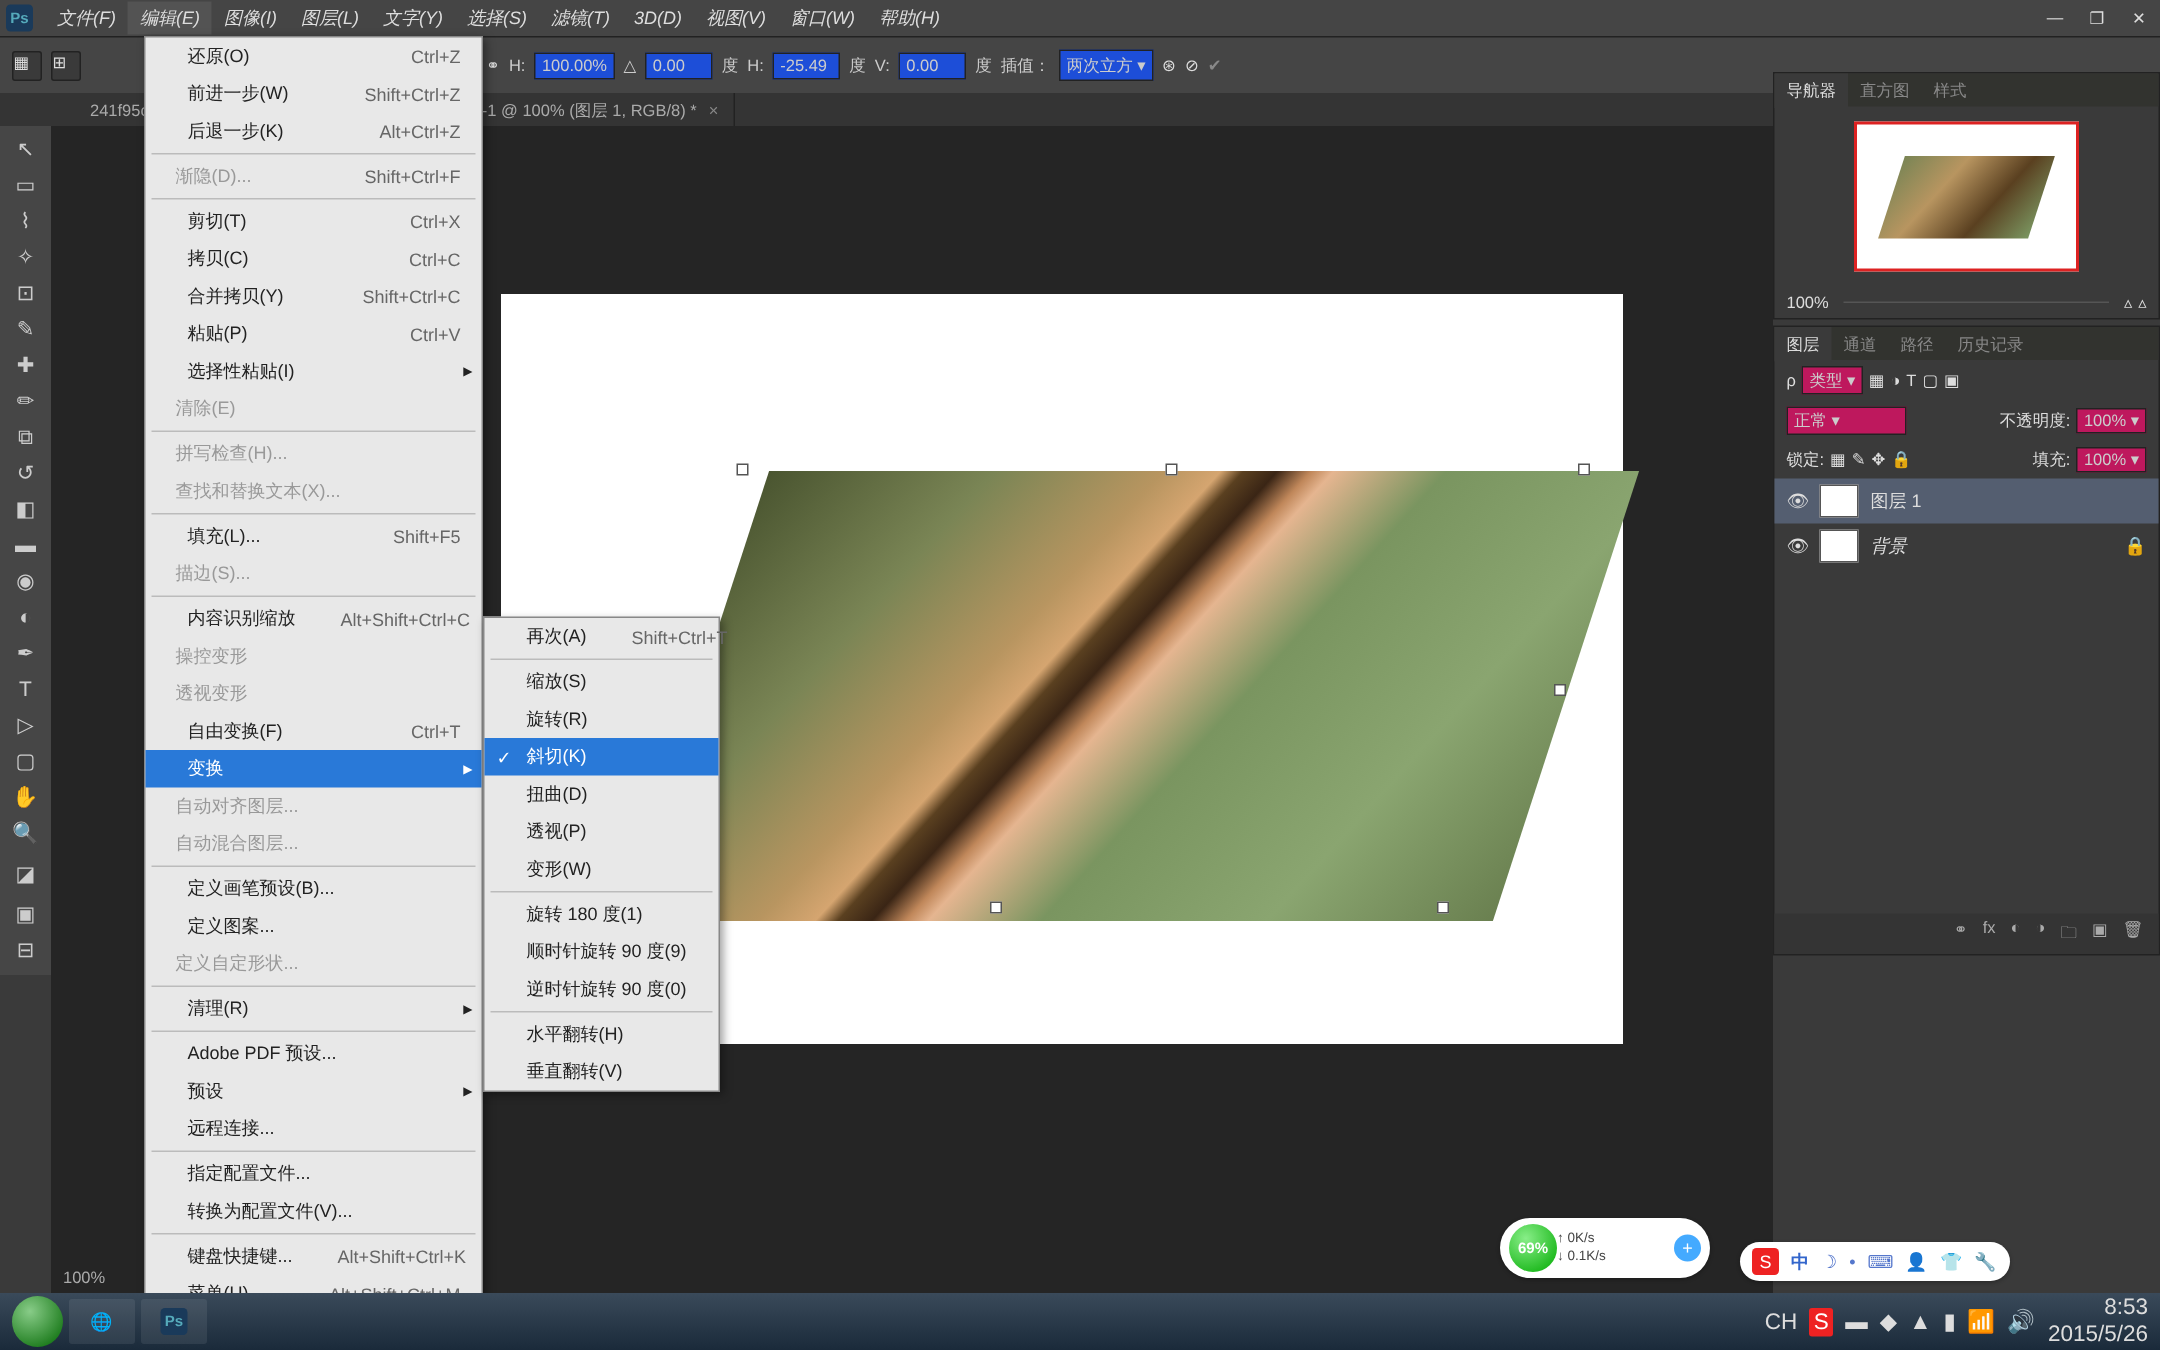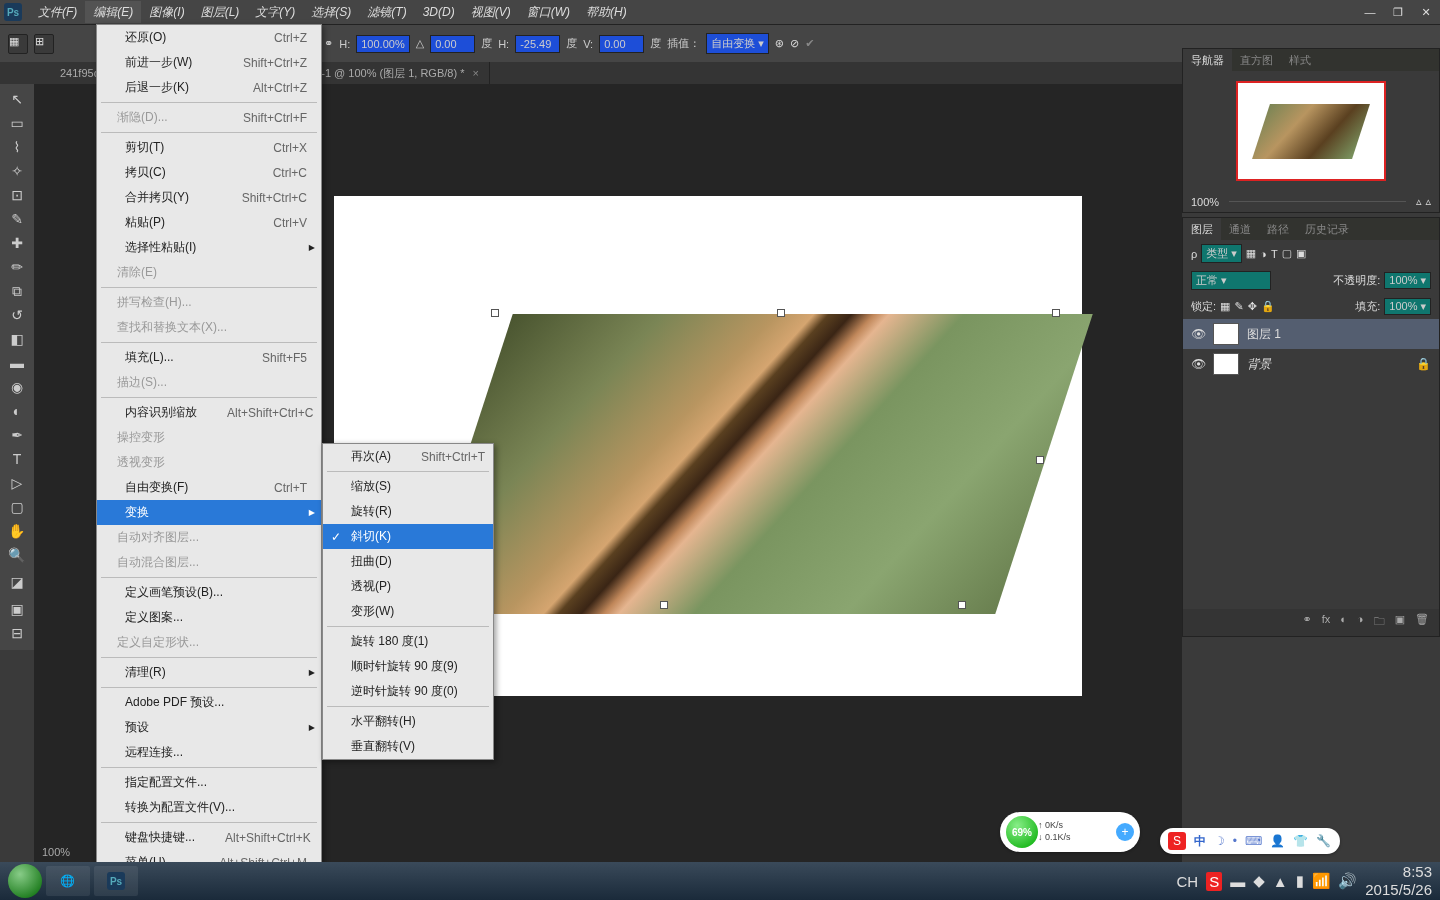--- a/index.html
+++ b/index.html
@@ -53,21 +53,21 @@
 .ptab.active { background: #3a3a3a; color: #ddd; }
 .nav-preview { height: 120px; padding: 10px; display: flex; justify-content: center; }
 .nav-img { width: 150px; height: 100px; border: 2px solid #d22; background: #fff; display: flex; align-items: center; justify-content: center; }
 .nav-skew { width: 100px; height: 55px; transform: skewX(-18deg); background: linear-gradient(120deg,#7a8555,#b89560,#5a4020,#7a9560); position: relative; }
 .layer-row { display: flex; align-items: center; padding: 4px 8px; height: 30px; gap: 8px; }
 .layer-row.sel { background: #545e70; }
 .eye { width: 14px; }
 .thumb { width: 26px; height: 22px; background: #fff; border: 1px solid #555; }
 .lock { margin-left: auto; }
 .panel-controls { padding: 4px 8px; display: flex; align-items: center; gap: 4px; font-size: 11px; }
-.panel-input { background: #0f766e; border: 1px solid #222; padding: 1px 4px; color: #ccc; }
+.panel-input { background: #be185d; border: 1px solid #222; padding: 1px 4px; color: #ccc; }
 .layerfoot { display: flex; justify-content: flex-end; gap: 10px; padding: 4px 10px; background: #343434; color: #aaa; font-size: 11px; }
 
 
 .taskbar { position: absolute; left: 0; right: 0; bottom: 0; height: 38px; background: linear-gradient(#3a4a5a,#1a2a3a); display: flex; align-items: center; padding: 0 8px; }
 .start-orb { width: 34px; height: 34px; border-radius: 50%; background: radial-gradient(circle at 35% 30%, #8c8,#060); }
 .task-item { width: 44px; height: 30px; margin-left: 4px; background: rgba(255,255,255,0.08); border-radius: 2px; display: flex; align-items: center; justify-content: center; }
 .tray { margin-left: auto; display: flex; align-items: center; gap: 8px; font-size: 15px; color: #ddd; }
 .clock { text-align: right; line-height: 1.2; }
 
 
@@ -101,21 +101,21 @@
   <span class="opt-lbl">△</span>
   <span class="opt-field">0.00</span>
   <span class="opt-lbl">度</span>
   <span class="opt-lbl">H:</span>
   <span class="opt-field">-25.49</span>
   <span class="opt-lbl">度</span>
   <span class="opt-lbl">V:</span>
   <span class="opt-field">0.00</span>
   <span class="opt-lbl">度</span>
   <span class="opt-lbl">插值：</span>
-  <span class="opt-field"><span>自由变换</span> ▾</span>
+  <span class="opt-field"><span>两次立方</span> ▾</span>
   <span>⊛</span>
   <span>⊘</span>
   <span style="color:#888">✔</span>
 </div>
 
 <div class="doctabs">
   <div class="doctab">
     <span>241f95c</span><span style="opacity:.4"> … </span><span>@ 100% (图层 0, RGB/8#) *</span><span class="x">×</span>
   </div>
   <div class="doctab">
@@ -279,21 +279,21 @@
     <div class="dd-item">
       <span>键盘快捷键...</span>
       <span class="shortcut">Alt+Shift+Ctrl+K</span>
     </div>
     <div class="dd-item">
       <span>菜单(U)...</span>
       <span class="shortcut">Alt+Shift+Ctrl+M</span>
     </div>
   </div>
 
-<div class="dropdown" id="trans-dd" style="left:322px; top:443px; width:172px;">
+<div class="dropdown" id="trans-dd" style="left:322px; top:411px; width:158px;">
     <div class="dd-item">
       <span>再次(A)</span>
       <span class="shortcut">Shift+Ctrl+T</span>
     </div>
     <div class="dd-sep"></div>
     <div class="dd-item">
       <span>缩放(S)</span>
     </div>
     <div class="dd-item">
       <span>旋转(R)</span>

